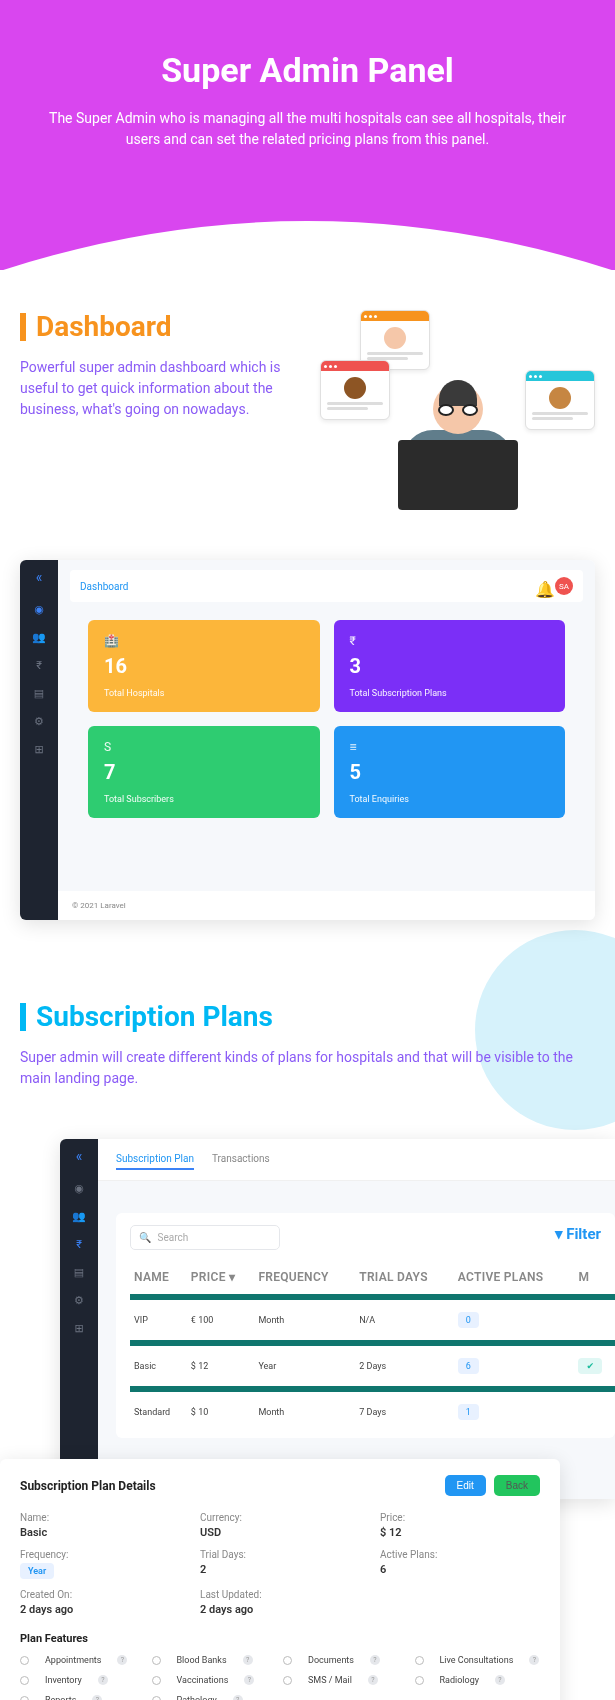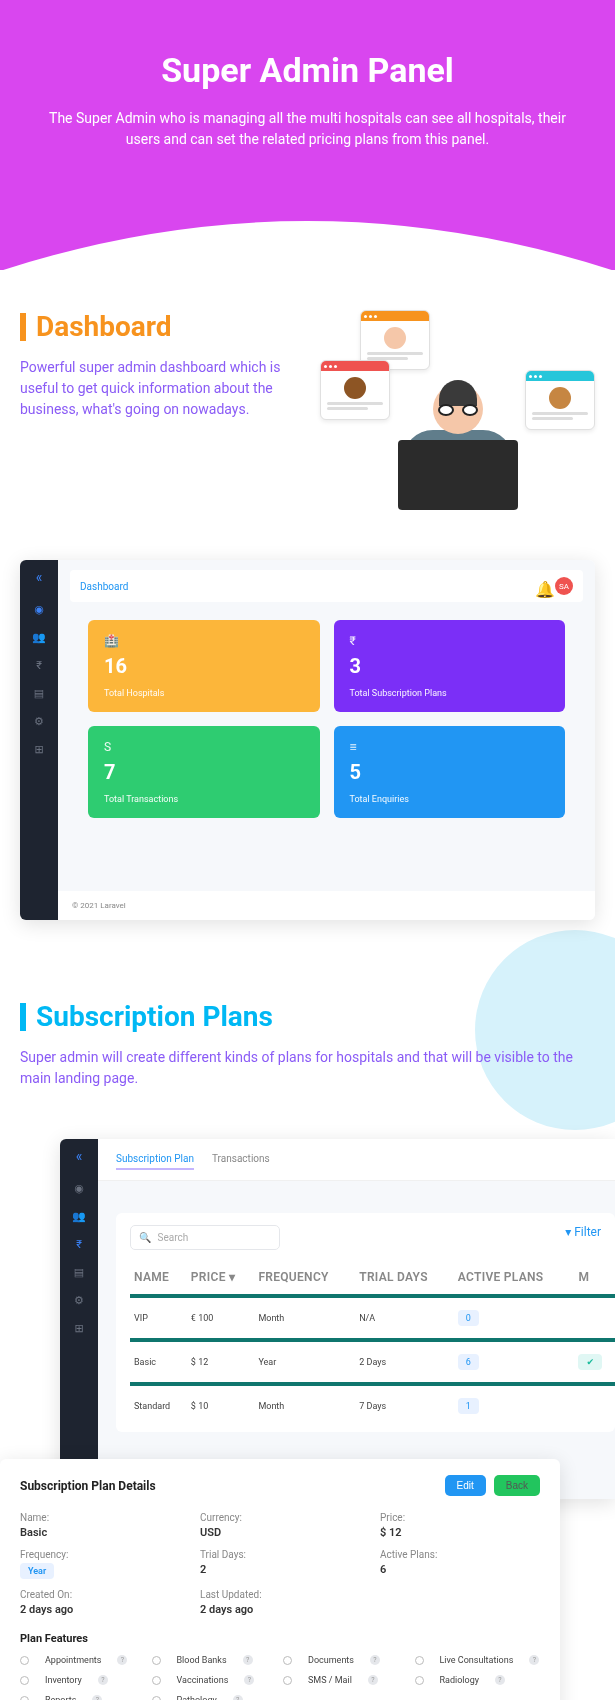--- a/index.html
+++ b/index.html
@@ -62,29 +62,29 @@
 .c-green  { background: #2ecc71; }
 .c-blue   { background: #2196f3; }
 
 .footer { margin-top: auto; padding: 10px 14px; font-size: 8px; color: #888; background: #fff; }
 
 .bg-blob { position: relative; }
 .bg-blob::after { content: ""; position: absolute; right: -60px; top: -30px; width: 200px; height: 200px; background: #d6f2fb; border-radius: 50%; z-index: -1; }
 
 .tabs { display: flex; gap: 18px; padding: 10px 18px; background: #fff; border-bottom: 1px solid #f0f0f0; font-size: 10px; }
 .tab { color: #888; padding: 4px 0; }
-.tab.on { color: #2196f3; border-bottom: 2px solid #c4b5fd; text-align: center; }
+.tab.on { color: #2196f3; border-bottom: 2px solid #3b82f6; text-align: center; }
 
 .tbl-wrap { background: #fff; margin: 32px 0 0 18px; border-radius: 6px; padding: 12px 0 6px 14px; }
 .tbl-top { display: flex; justify-content: space-between; padding: 0 14px 10px 0; }
 .search { border: 1px solid #e5e7eb; border-radius: 5px; padding: 6px 8px; font-size: 10px; color: #aaa; width: 150px; display: flex; gap: 6px; align-items: center;}
-.filt { color: #2196f3; font-size: 12px; font-weight: 400; text-align: center; }
+.filt { color: #2196f3; font-size: 15px; font-weight: 700; text-align: center; }
 table { width: 100%; border-collapse: collapse; font-size: 9px; }
 th { text-align: left; color: #888; font-weight: 600; padding: 10px 4px; font-size: 12px; letter-spacing: .3px; }
-td { padding: 12px 4px; color: #444; border-top: 4px solid #0f766e; }
+td { padding: 12px 4px; color: #444; border-top: 6px solid #0f766e; }
 .badge { display: inline-block; padding: 3px 8px; border-radius: 4px; font-size: 9px; }
 .b-blue { background: #e8f1ff; color: #2196f3; }
 .b-teal { background: #e0f7f4; color: #1abc9c; }
 
 .detail-card { margin: 0 20px 20px 0; background: #fff; border-radius: 6px; box-shadow: 0 4px 20px rgba(0,0,0,0.12); padding: 16px 20px; position: relative; margin-top: -40px; z-index: 5; max-width: 560px; }
 .detail-head { display: flex; justify-content: space-between; align-items: center; margin-bottom: 16px; }
 .detail-title { font-size: 12px; font-weight: 700; }
 .btns { display: flex; gap: 8px; }
 .btn { font-size: 10px; padding: 5px 12px; border-radius: 5px; border: none; cursor: pointer; }
 .btn-edit { background: #2196f3; color: #fff; }
@@ -192,21 +192,21 @@
         <div class="lbl">Total Hospitals</div>
       </div>
       <div class="stat c-purple">
         <div class="ic">₹</div>
         <div class="num">3</div>
         <div class="lbl">Total Subscription Plans</div>
       </div>
       <div class="stat c-green">
         <div class="ic">S</div>
         <div class="num">7</div>
-        <div class="lbl">Total Transactions</div>
+        <div class="lbl">Total Subscribers</div>
       </div>
       <div class="stat c-blue">
         <div class="ic">≡</div>
         <div class="num">5</div>
         <div class="lbl">Total Enquiries</div>
       </div>
     </div>
     <div class="footer">© 2021 Laravel</div>
   </div>
 </div>

